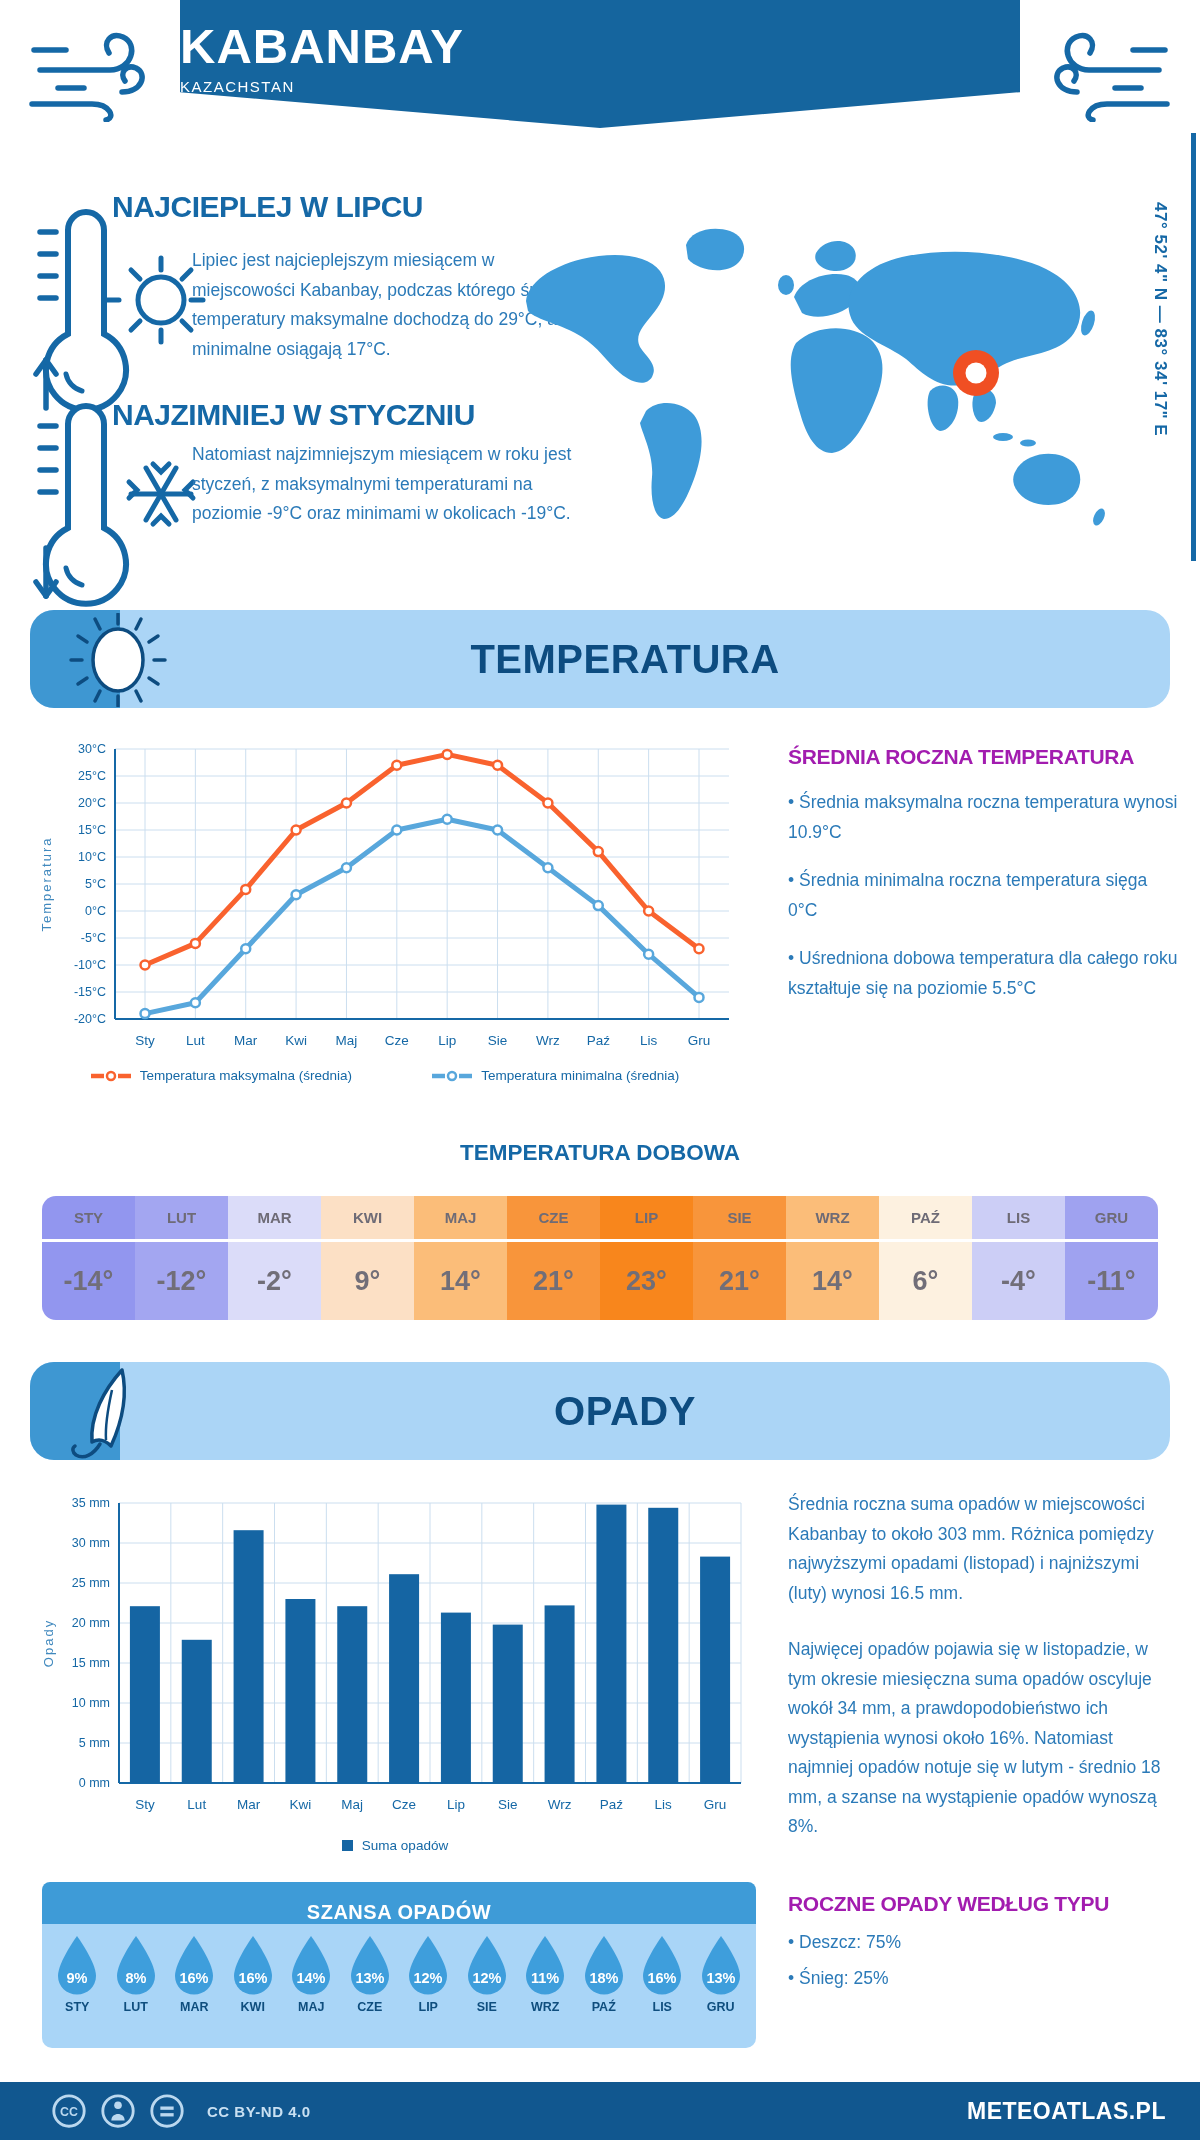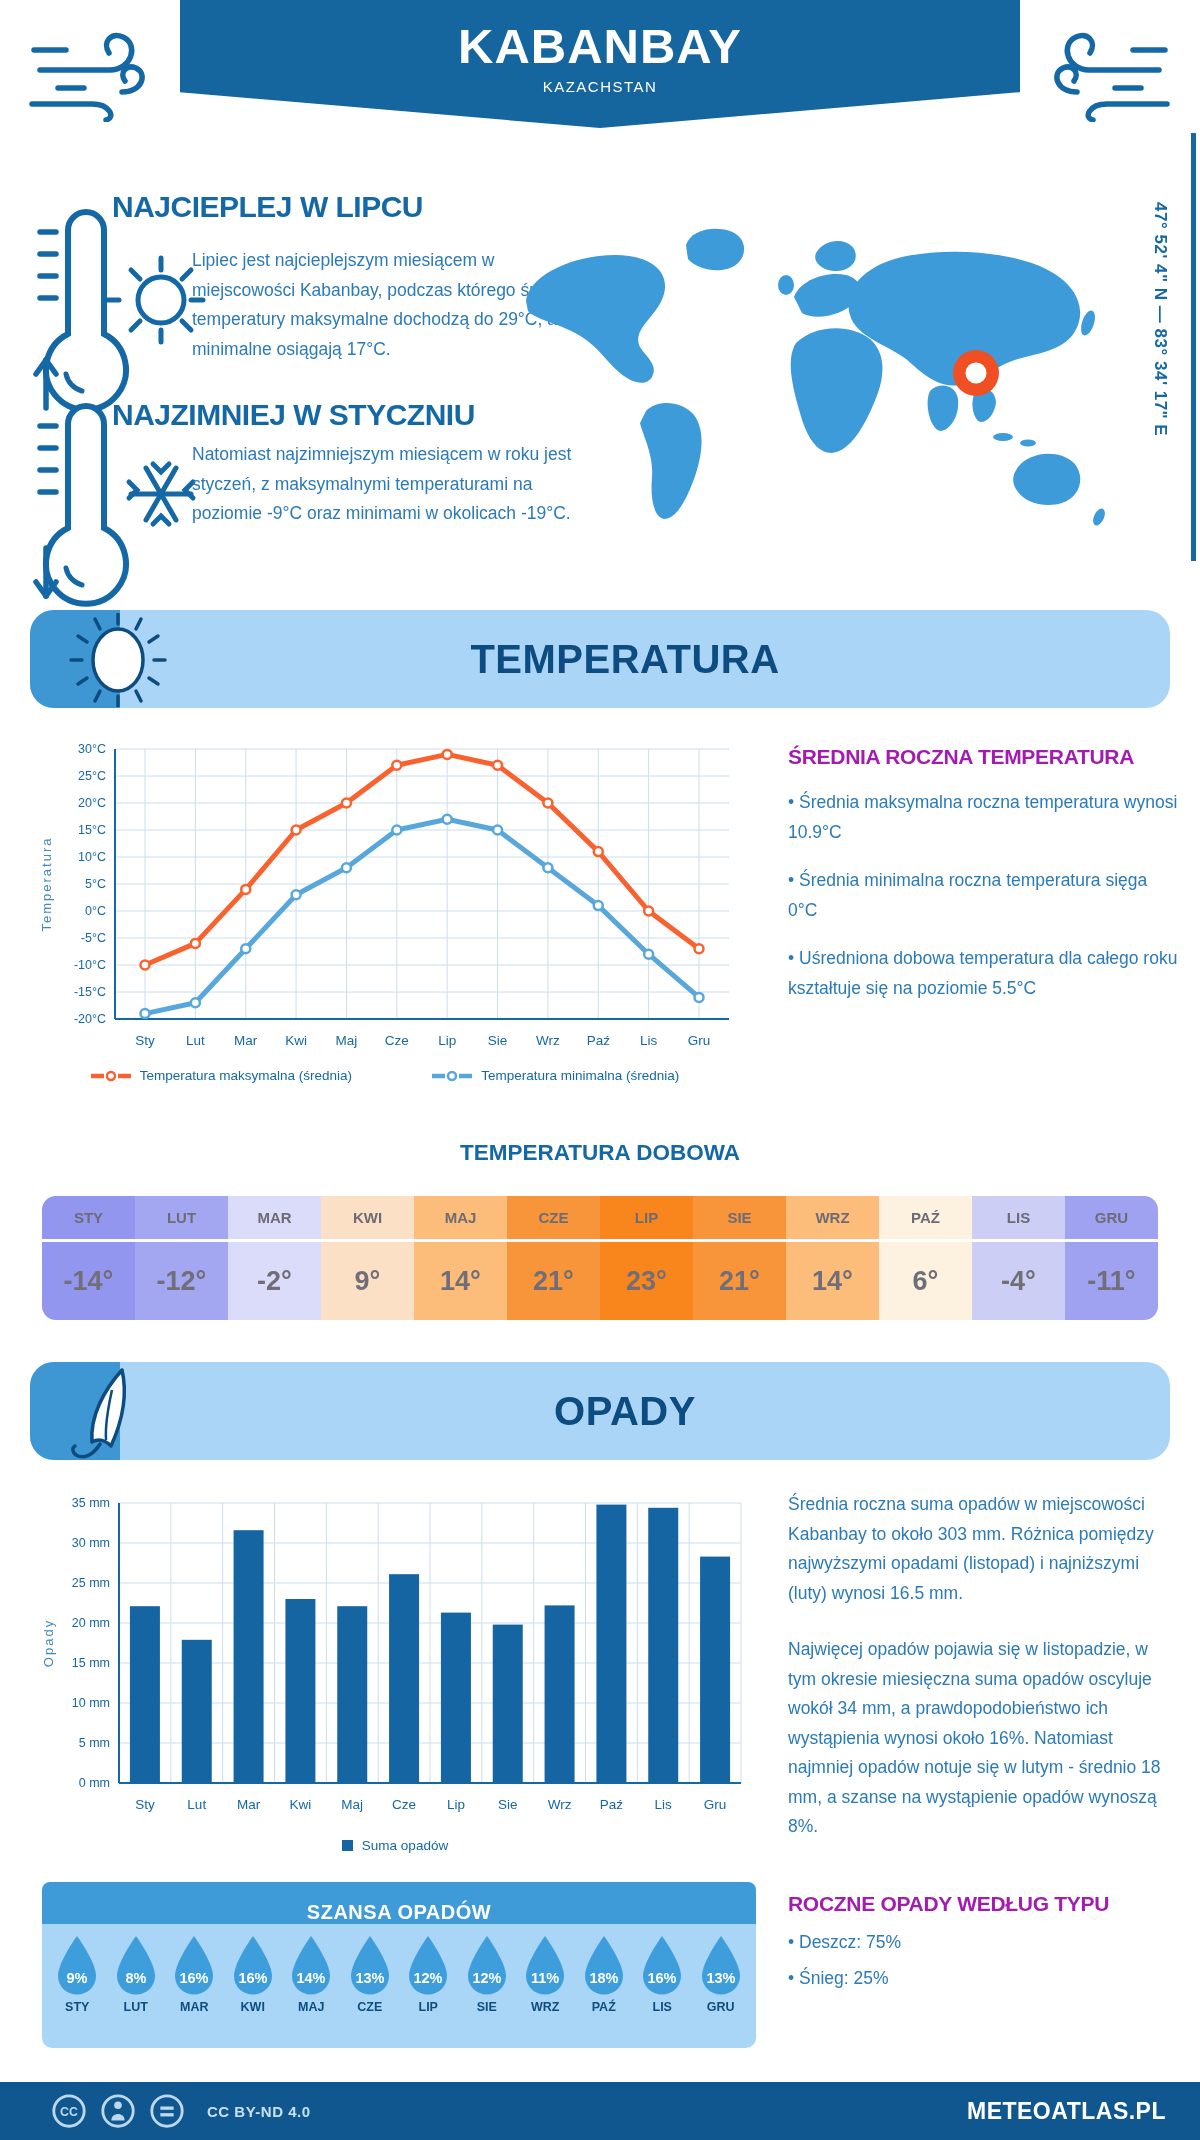--- a/index.html
+++ b/index.html
@@ -3,21 +3,21 @@
 <meta charset="utf-8">
 <style>
   html,body{margin:0;padding:0;}
   body{
     width:1200px;height:2140px;position:relative;background:#ffffff;
     font-family:"Liberation Sans","DejaVu Sans",sans-serif;overflow:hidden;
   }
   .abs{position:absolute;}
   
   #header-banner{left:180px;top:0;width:840px;height:128px;background:#15659E;
-    clip-path:polygon(0 0,100% 0,100% 72%,50% 100%,0 72%);text-align:center;}
+    clip-path:polygon(0 0,100% 0,100% 72%,50% 100%,0 72%);text-align:left;}
   #header-title{margin-top:18px;font-size:49px;font-weight:bold;color:#fff;letter-spacing:1px;}
   #header-subtitle{margin-top:4px;font-size:15px;color:#fff;letter-spacing:1.5px;}
   
   .block-title{font-size:30px;font-weight:bold;color:#1568A6;letter-spacing:-0.5px;white-space:nowrap;}
   .copy{font-size:17.5px;line-height:29.5px;color:#2B7AB8;}
   .side-title{font-size:21px;font-weight:bold;color:#a21caf;letter-spacing:-0.3px;}
   .bullet{margin-bottom:19px;}
   
   #coords{left:1170px;top:202px;transform:rotate(90deg);transform-origin:0 0;
     font-size:17px;font-weight:bold;color:#1568A6;white-space:nowrap;letter-spacing:0.5px;}

